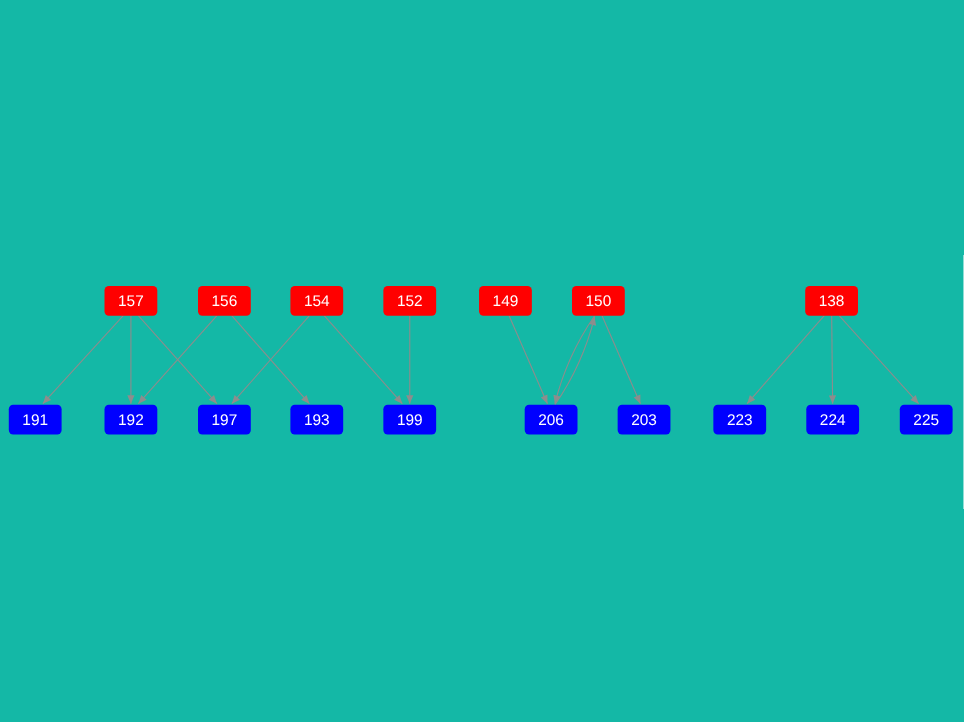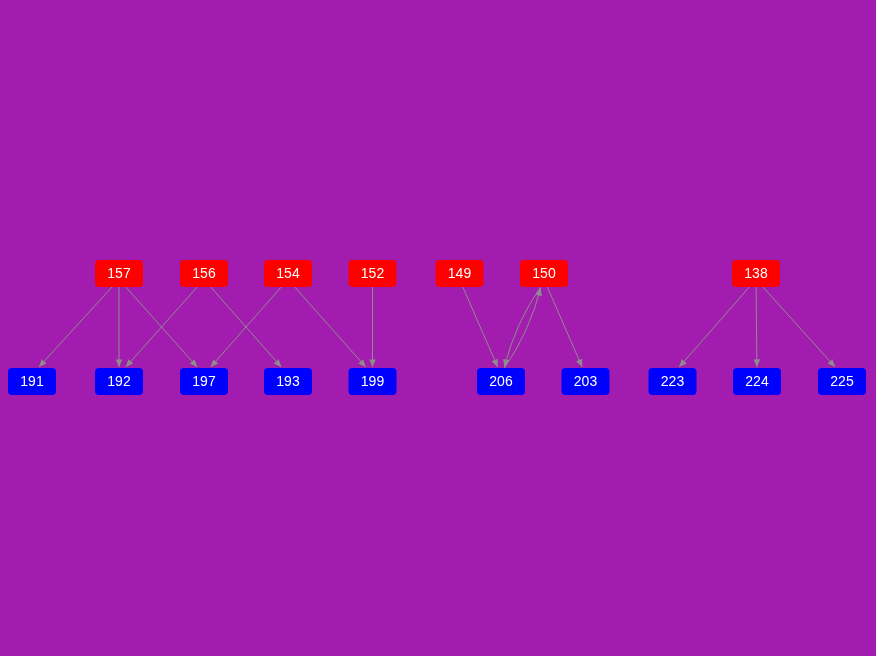--- a/index.html
+++ b/index.html
@@ -4,21 +4,21 @@
 <style>
   html, body {
     margin: 0;
     padding: 0;
     background: #ffffff;
   }
   .canvas {
     position: relative;
     width: 876px;
     height: 656px;
-    background: #a21caf;
+    background: #14b8a6;
     overflow: hidden;
   }
   svg text {
     font-family: "Liberation Sans", sans-serif;
   }
 </style>
 </head>
 <body>
 
 <div class="canvas">

